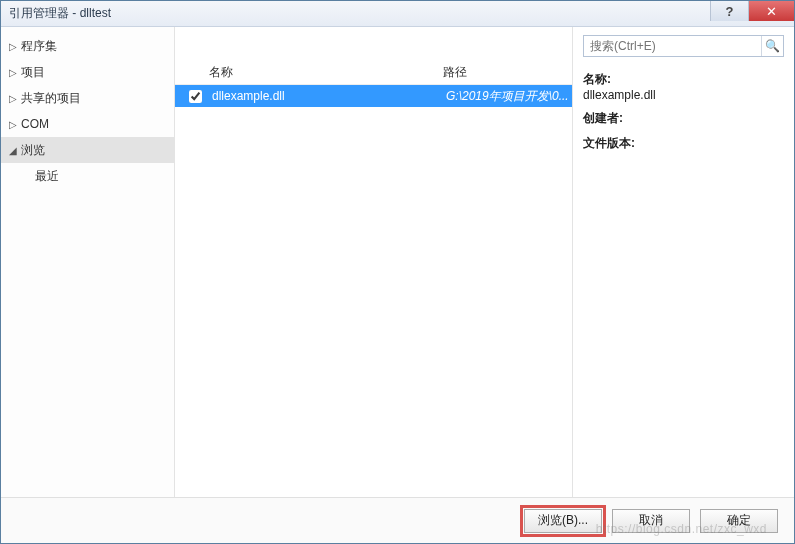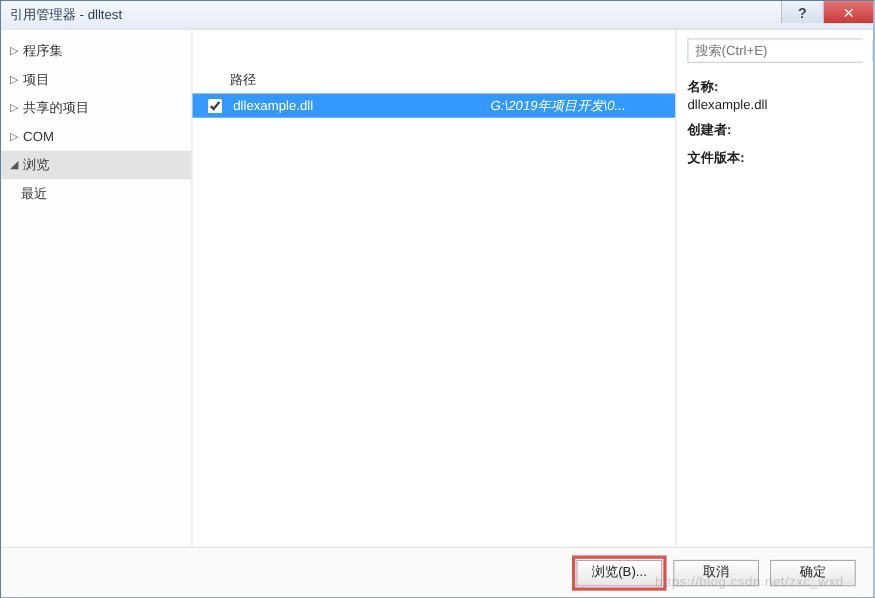--- a/index.html
+++ b/index.html
@@ -68,21 +68,21 @@
   }
   .sidebar-item .arrow {
     width: 12px;
     font-size: 10px;
     color: #555;
   }
   .sidebar-item.selected {
     background: #e3e3e3;
   }
   .sidebar-item.child {
-    padding-left: 18px;
+    padding-left: 34px;
   }
   
   .center {
     flex: 1;
     display: flex;
     flex-direction: column;
     min-width: 0;
   }
   .cols {
     display: flex;
@@ -105,21 +105,21 @@
   .row input[type=checkbox] {
     margin-right: 10px;
     width: 13px;
     height: 13px;
     accent-color: #fff;
   }
   .row .cell-name { width: 234px; white-space: nowrap; overflow: hidden; text-overflow: ellipsis; }
   .row .cell-path { flex: 1; white-space: nowrap; overflow: hidden; text-overflow: ellipsis; font-style: italic; }
   
   .right {
-    width: 180px;
+    width: 222px;
     border-left: 1px solid #e3e3e3;
     padding: 8px 10px;
   }
   .searchwrap {
     display: flex;
     border: 1px solid #b5c3d6;
     height: 22px;
     margin-bottom: 14px;
   }
   .searchwrap input {
@@ -214,20 +214,21 @@
       <span class="arrow">◢</span>
       <span>浏览</span>
     </div>
     <div class="sidebar-item child">
       <span>最近</span>
     </div>
   </div>
 
   <div class="center">
     <div class="cols">
+      <div class="col-name">名称</div>
       <div class="col-path">路径</div>
     </div>
     <div class="row">
       <input type="checkbox" checked="" style="">
       <div class="cell-name">dllexample.dll</div>
       <div class="cell-path">G:\2019年项目开发\0...</div>
     </div>
   </div>
 
   <div class="right">

